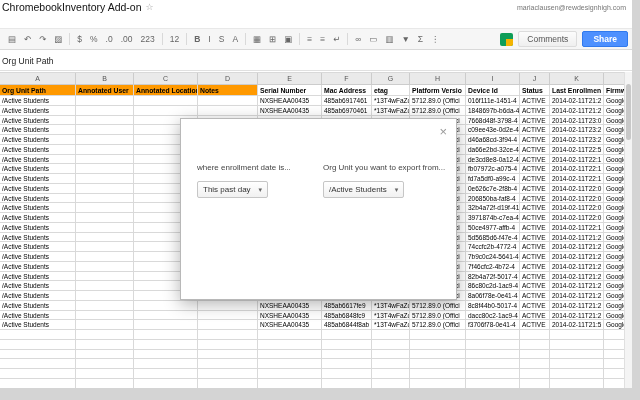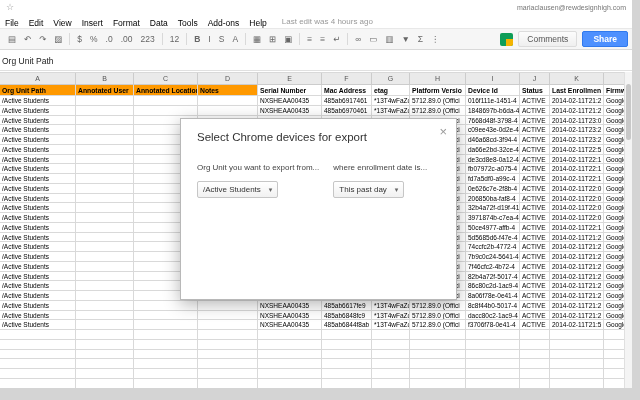--- a/index.html
+++ b/index.html
@@ -53,28 +53,25 @@
   .dlg-select{display:inline-flex;align-items:center;gap:8px;border:1px solid #c6c6c6;border-radius:2px;background:linear-gradient(#ffffff,#f1f1f1);font-size:8px;color:#333;padding:3px 5px;}
   .dlg-select .arrow{font-size:7px;color:#666;}
   .dlg-export{position:absolute;left:16px;bottom:12px;font-family:inherit;font-size:7.5px;font-weight:bold;letter-spacing:0.3px;color:#fff;background:#d9442c;border:1px solid #b0281a;border-radius:2px;padding:5px 9px;}
 </style>
 </head>
 <body>
 
 <div id="app">
 
   <div class="titlebar">
+    <span class="doc-title">ChromebookInventory Add-on</span>
     <span class="star">☆</span>
     <span class="account">mariaclausen@rewdesignhigh.com</span>
   </div>
 
-  <div class="menubar">
-    <span id="menu-items"><span class="menu-item">File</span><span class="menu-item">Edit</span><span class="menu-item">View</span><span class="menu-item">Insert</span><span class="menu-item">Format</span><span class="menu-item">Data</span><span class="menu-item">Tools</span><span class="menu-item">Add-ons</span><span class="menu-item">Help</span></span>
-    <span class="last-edit">Last edit was 4 hours ago</span>
-  </div>
 
   <div class="toolbar" id="toolbar">
       <span class="tb">▤</span>
       <span class="tb">↶</span>
       <span class="tb">↷</span>
       <span class="tb">▨</span>
       <span class="tbsep"></span>
       <span class="tb">$</span>
       <span class="tb">%</span>
       <span class="tb">.0</span>
@@ -571,32 +568,31 @@
 
   <div class="vscroll">
     <div class="thumb"></div>
   </div>
 
   <div class="right-edge"></div>
   <div class="bottom-edge"></div>
 
   <div class="dialog">
     <span class="dlg-close">×</span>
-    <div class="dlg-title">Select Chrome devices for export</div>
     <div class="dlg-row">
+      <div class="dlg-field">
+        <div class="dlg-label">where enrollment date is...</div>
+        <div class="dlg-select">
+          <span>This past day</span>
+          <span class="arrow">▾</span>
+        </div>
+      </div>
       <div class="dlg-field">
         <div class="dlg-label">Org Unit you want to export from...</div>
         <div class="dlg-select">
           <span>/Active Students</span>
           <span class="arrow">▾</span>
         </div>
       </div>
-      <div class="dlg-field">
-        <div class="dlg-label">where enrollment date is...</div>
-        <div class="dlg-select">
-          <span>This past day</span>
-          <span class="arrow">▾</span>
-        </div>
-      </div>
     </div>
   </div>
 
 </div>
 
 </body></html>

